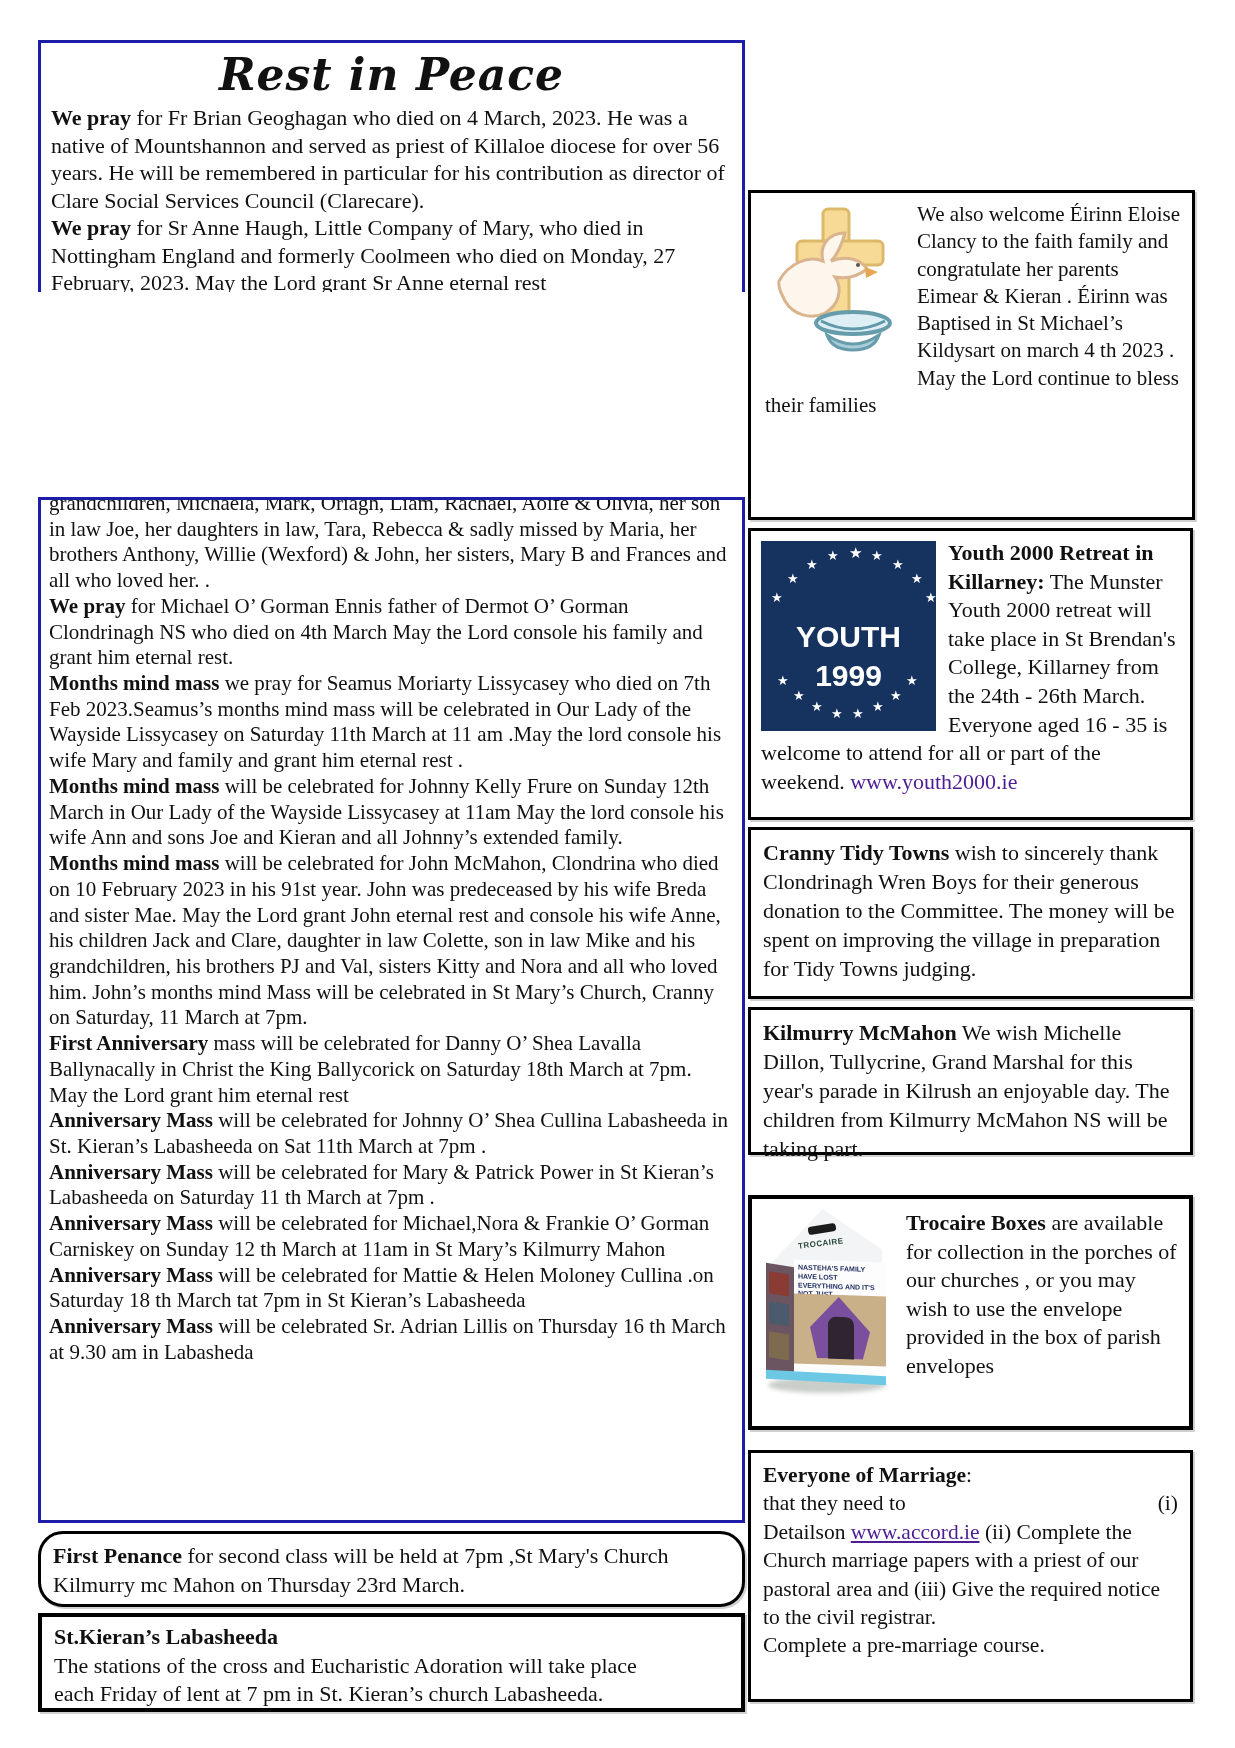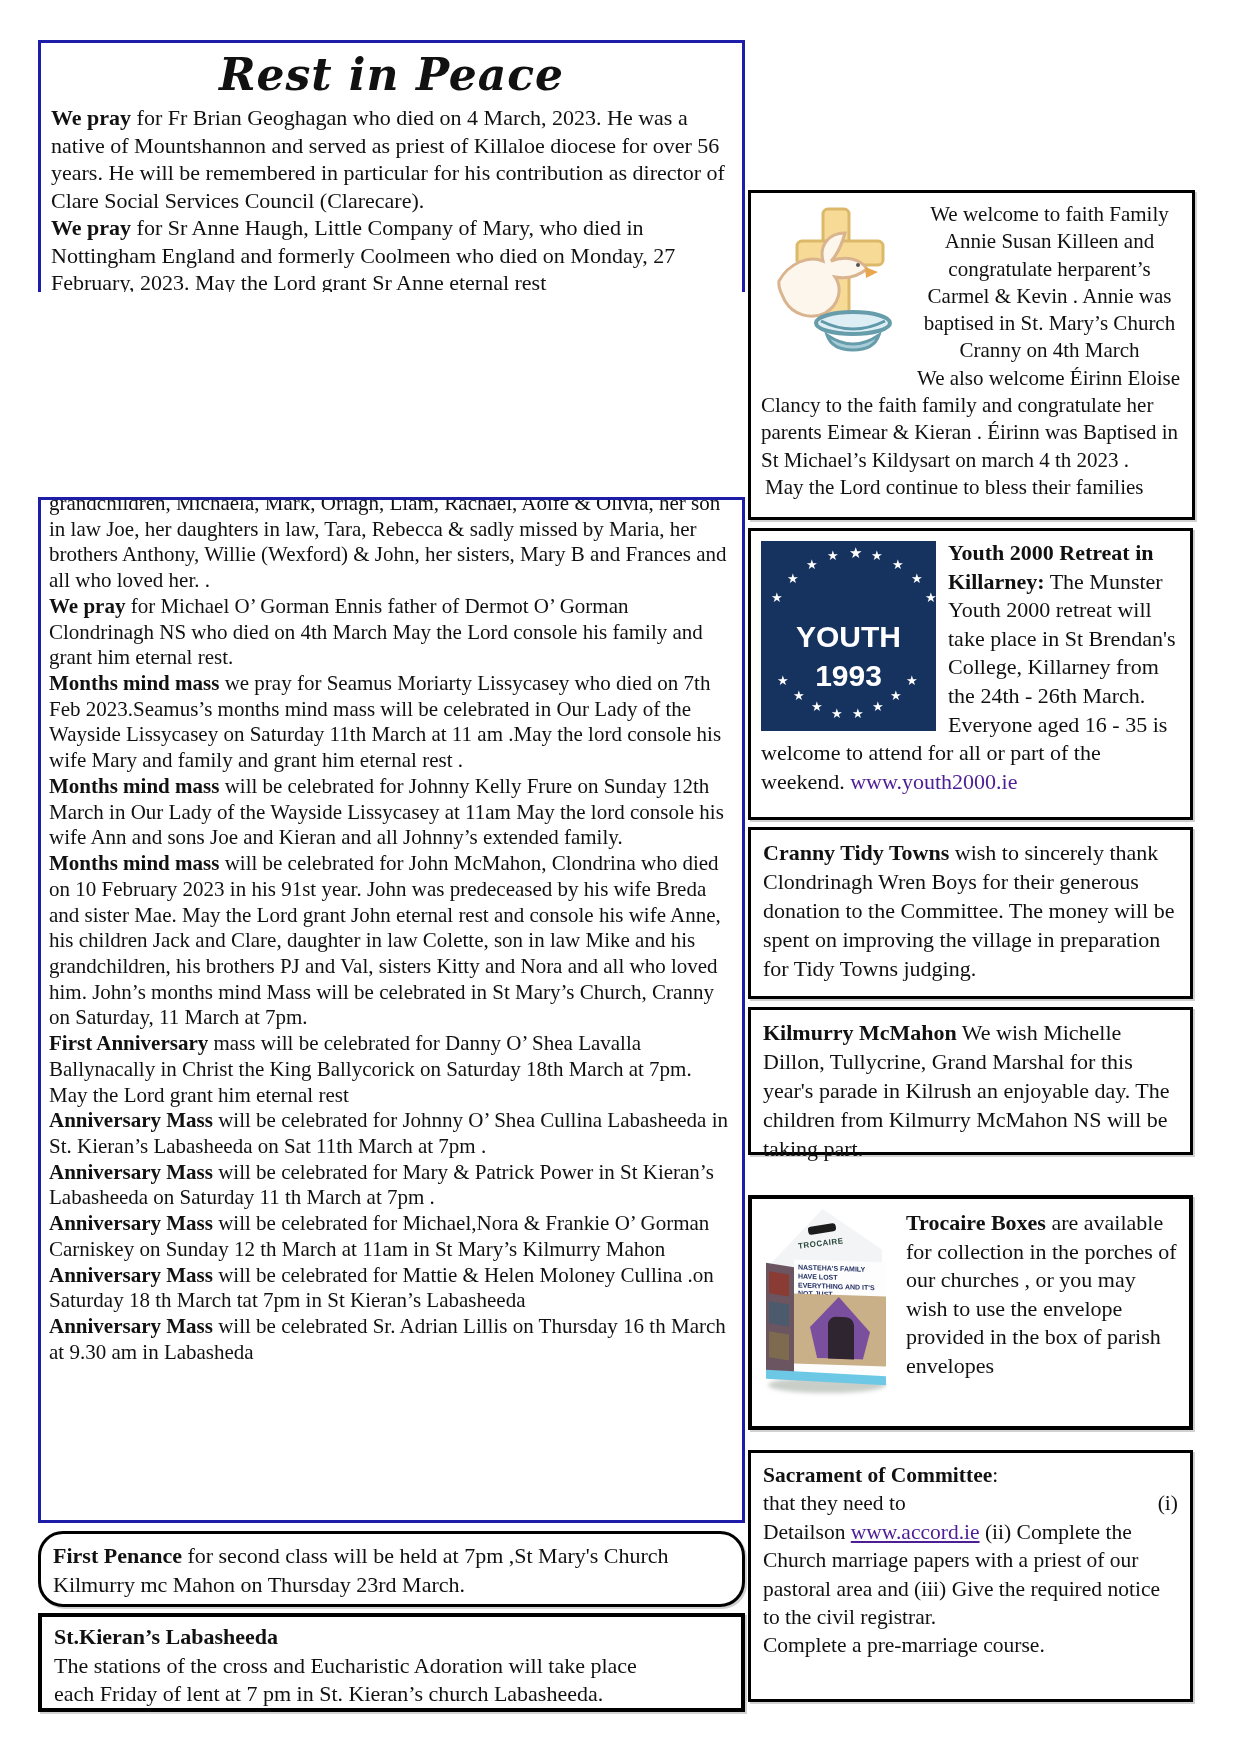--- a/index.html
+++ b/index.html
@@ -139,21 +139,20 @@
         <rect x="62" y="6" width="26" height="112" rx="5" fill="#f6da95" stroke="#dcb96a" stroke-width="3"></rect>
         <rect x="36" y="38" width="86" height="24" rx="5" fill="#f6da95" stroke="#dcb96a" stroke-width="3"></rect>
         <path d="M18 78 C28 60 48 52 62 58 C58 42 68 30 84 30 C80 44 76 52 70 58 C84 52 100 56 106 66 C96 74 84 76 74 74 C82 86 78 102 64 110 C50 117 32 112 24 98 C20 90 17 84 18 78 Z" fill="#fdf6ec" stroke="#d9b48f" stroke-width="3"></path>
         <path d="M104 64 l13 5 -12 6 z" fill="#e8a64e"></path>
         <circle cx="97" cy="62" r="2" fill="#555"></circle>
         <ellipse cx="92" cy="120" rx="37" ry="11" fill="#ddeef5" stroke="#679cab" stroke-width="4"></ellipse>
         <path d="M60 118 q32 16 64 0" fill="none" stroke="#5f98a8" stroke-width="3"></path>
         <path d="M66 132 q26 18 52 0 q-5 15 -26 15 q-21 0 -26 -15 z" fill="#a8cdd9" stroke="#679cab" stroke-width="3"></path>
       </svg>
     </span>
-    <p class="part1">We welcome to faith Family Annie Susan Killeen  and congratulate herparent’s Carmel &amp; Kevin .  Annie was  baptised in St. Mary’s  Church Cranny on 4th March</p>
     <p class="part2">We also welcome Éirinn Eloise Clancy  to the faith family and congratulate her parents  Eimear &amp;  Kieran .  Éirinn was Baptised in St Michael’s Kildysart on march 4 th  2023 .</p>
     <p class="part3">May the Lord continue to bless their families</p>
   </div>
 
   <div class="box black-box youth-box">
     <span class="youth-logo">
       <span class="star st1">★</span>
       <span class="star st2">★</span>
       <span class="star st3">★</span>
       <span class="star st4">★</span>
@@ -163,21 +162,21 @@
       <span class="star st8">★</span>
       <span class="star st9">★</span>
       <span class="star st10">★</span>
       <span class="star st11">★</span>
       <span class="star st12">★</span>
       <span class="star st13">★</span>
       <span class="star st14">★</span>
       <span class="star st15">★</span>
       <span class="star st16">★</span>
       <span class="star st17">★</span>
-      <span class="wordmark">YOUTH 1993</span>
+      <span class="wordmark">YOUTH 1999</span>
     </span>
     <span class="lead">Youth 2000 Retreat in Killarney:</span><span> The Munster Youth 2000 retreat will take place in St Brendan's College, Killarney from the 24th - 26th March. Everyone aged 16 - 35 is welcome to attend for all or part of the weekend. </span><a class="link">www.youth2000.ie</a>
   </div>
 
   <div class="box black-box cranny-box">
     <span class="lead">Cranny Tidy Towns</span><span> wish to sincerely thank Clondrinagh Wren Boys for their generous donation to the Committee. The  money will be spent on improving the  village in preparation for Tidy Towns judging.</span>
   </div>
 
   <div class="box black-box kilmurry-box">
     <span class="lead">Kilmurry McMahon</span><span>  We wish Michelle Dillon, Tullycrine, Grand Marshal for this year's parade in Kilrush an enjoyable day.  The children from Kilmurry McMahon NS will be taking part.</span>
@@ -201,21 +200,21 @@
           <span class="tro-person"></span>
         </span>
       </span>
       <span class="tro-edge"></span>
     </span>
     <span class="lead">Trocaire Boxes</span><span> are available for  collection in the porches of our churches , or you may wish to use the envelope provided in the box of parish  envelopes</span>
   </div>
 
   <div class="box black-box marriage-box">
     <div>
-      <span class="lead">Sacrament of Committee</span><span>:</span>
+      <span class="lead">Everyone of Marriage</span><span>:</span>
     </div>
     <div class="split-line">
       <span>that they need to</span>
       <span>(i)</span>
     </div>
     <div>
       <span>Detailson </span><a class="link underline">www.accord.ie</a><span>   (ii) Complete the Church marriage papers with a priest of our pastoral area and (iii) Give the required notice to the civil registrar.</span>
     </div>
     <div>Complete a pre-marriage course.</div>
   </div>

